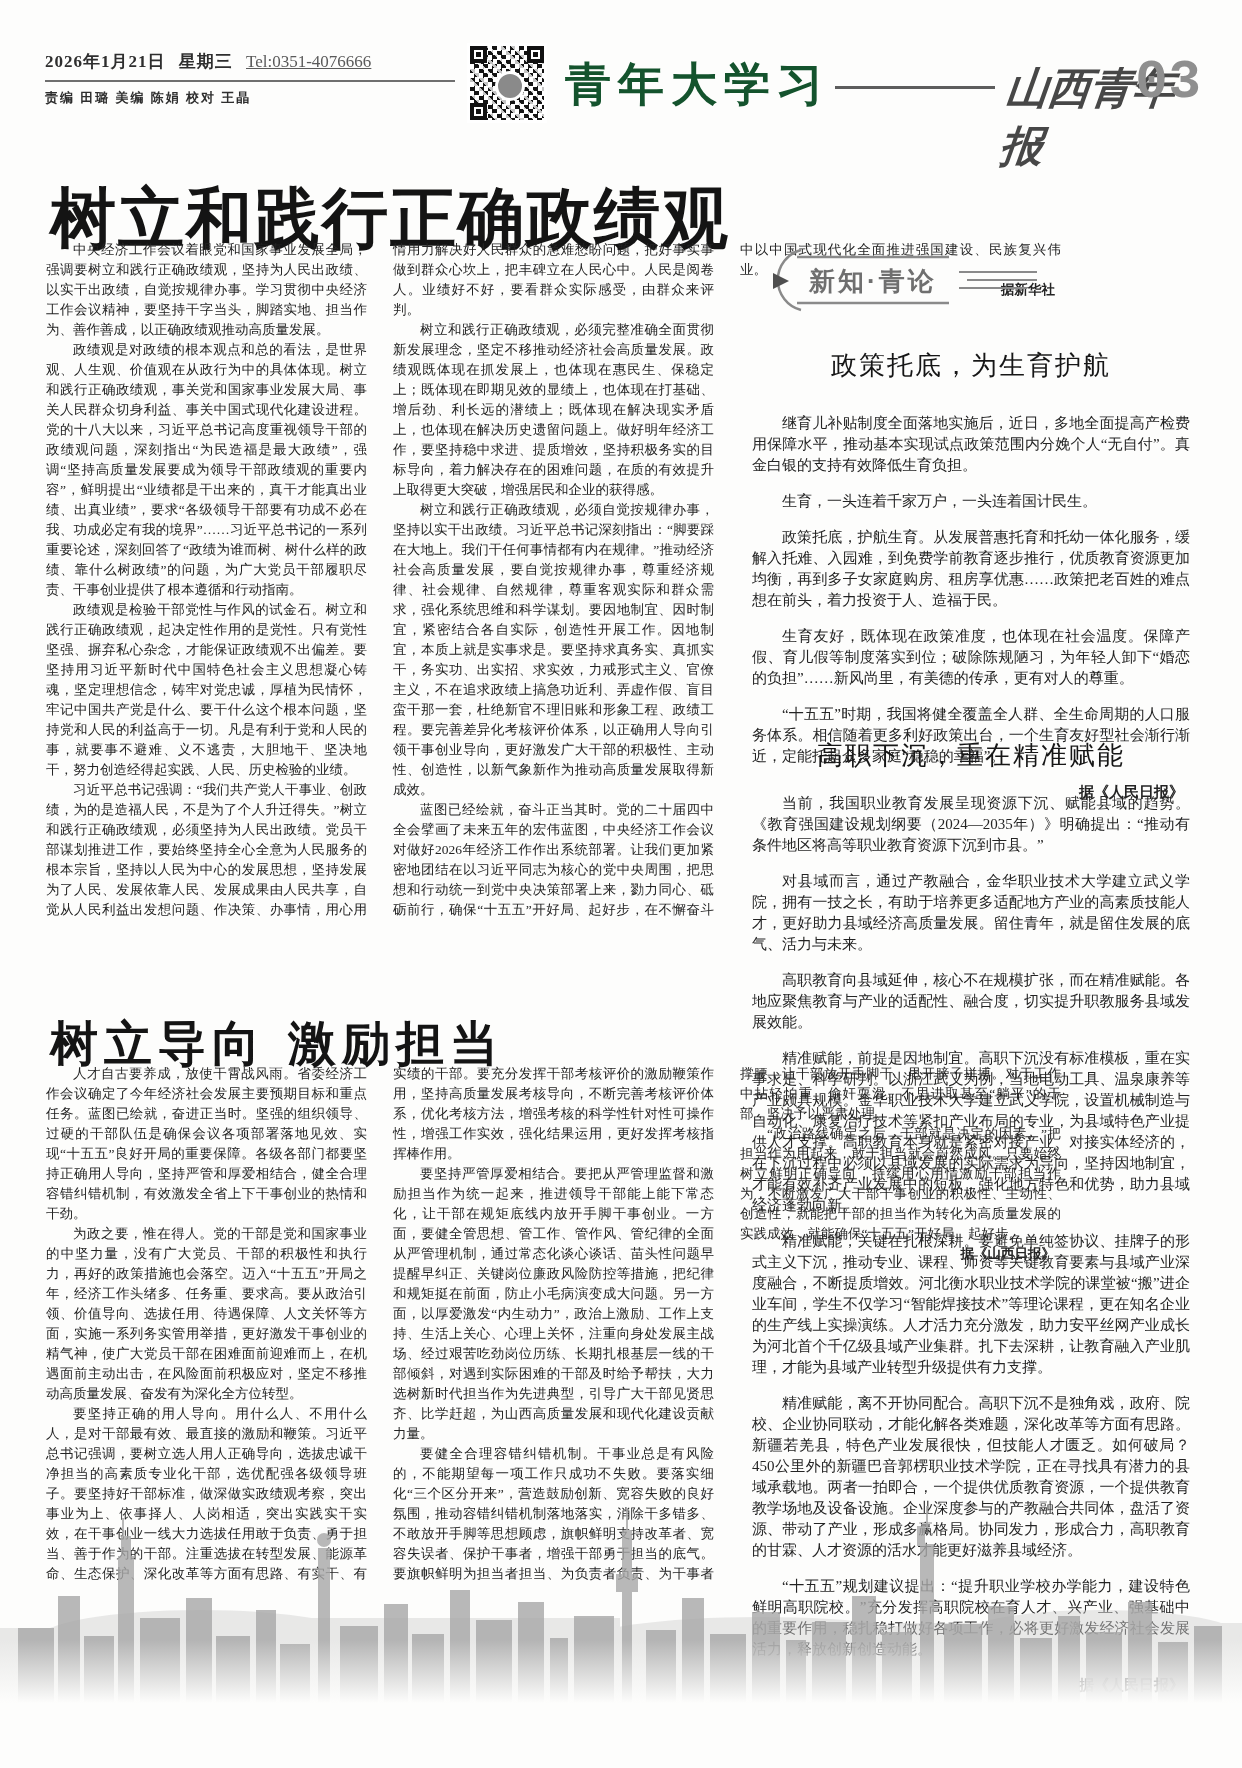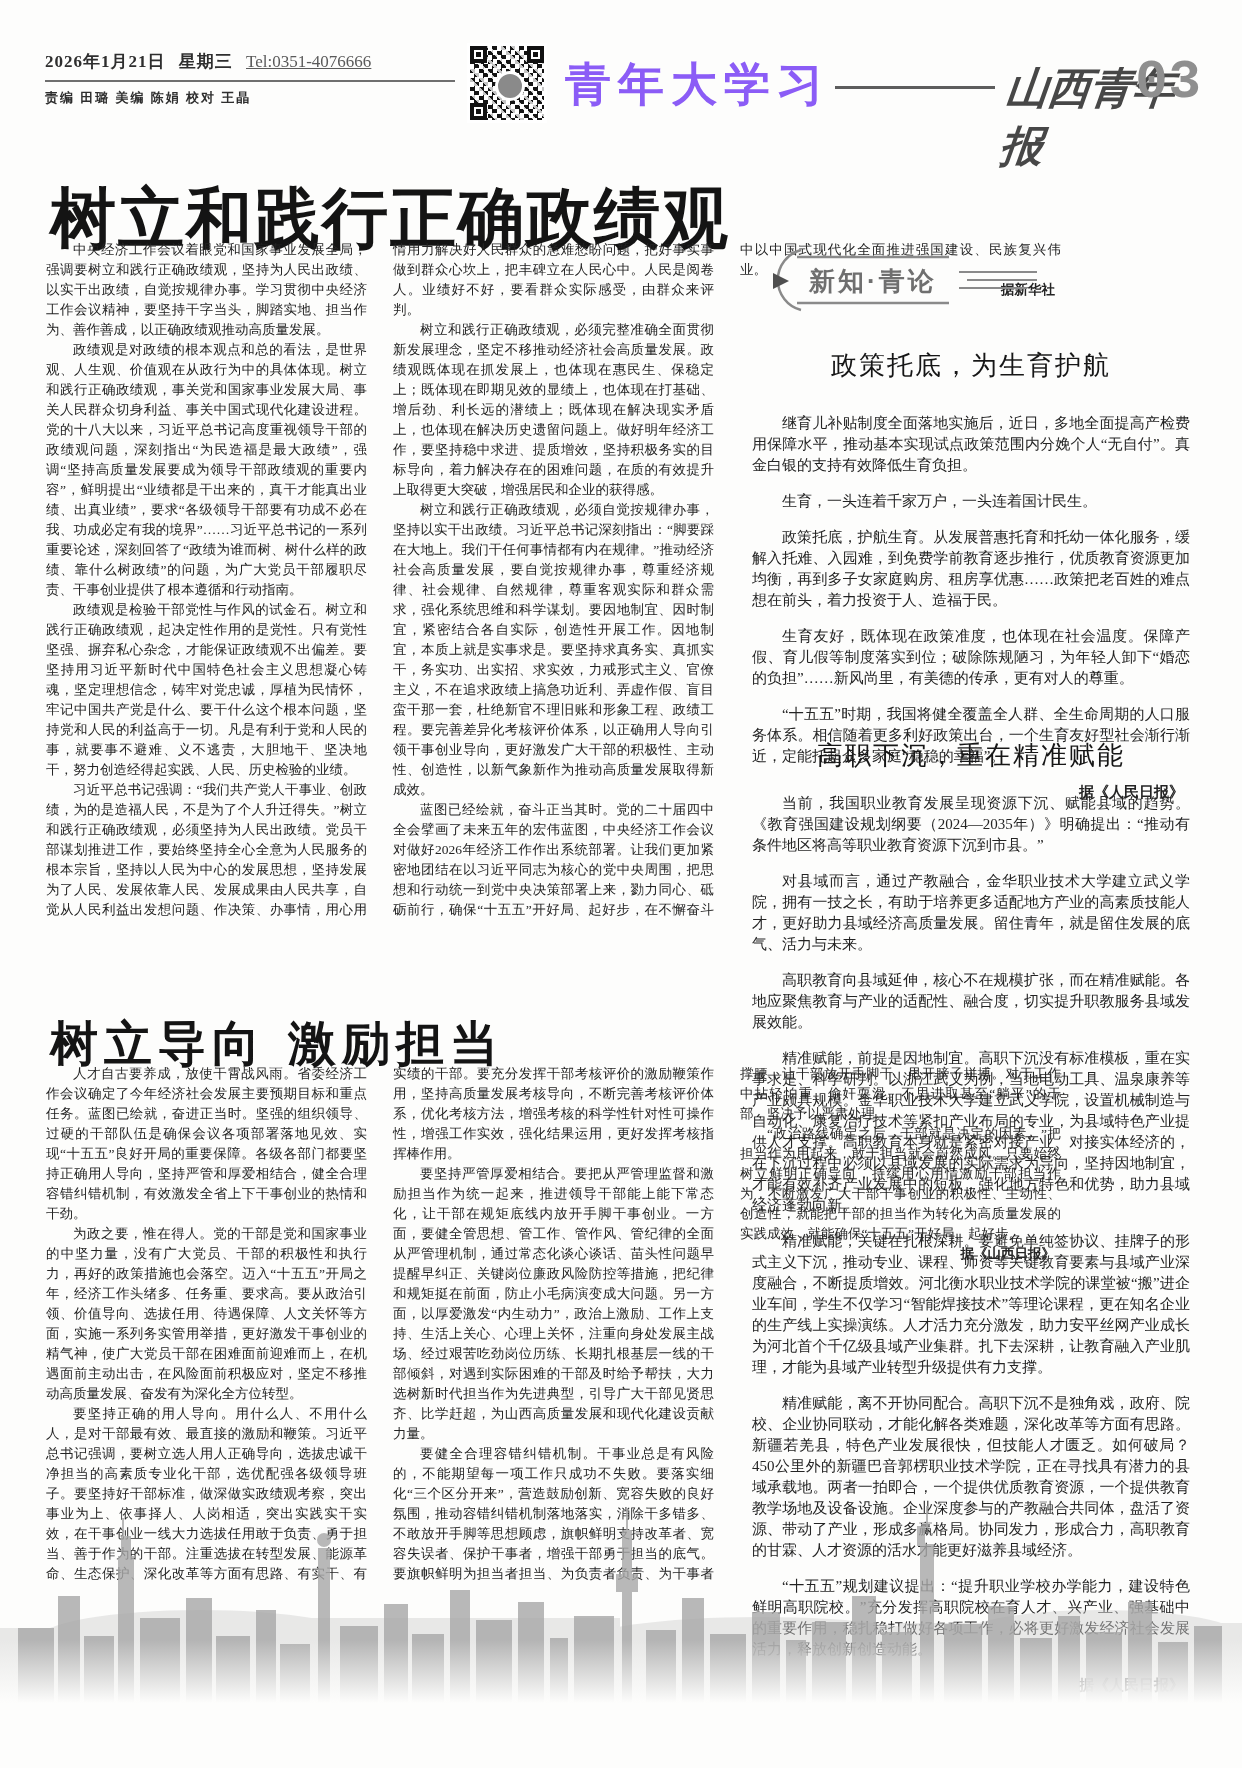--- a/index.html
+++ b/index.html
@@ -19,21 +19,21 @@
         background:
           repeating-linear-gradient(45deg, rgba(255,255,255,.75) 0 3px, rgba(255,255,255,0) 3px 9px),
           conic-gradient(#141414 25%, #ffffff 0 50%, #141414 0 75%, #ffffff 0) 0 0 / 9px 9px;
         outline:3px solid #fff; }
   .qr .finder { position:absolute; width:17px; height:17px; border:4px solid #111; background:#fff; box-sizing:border-box; }
   .qr .finder::after { content:""; position:absolute; left:2px; top:2px; width:5px; height:5px; background:#111; }
   .qr .f-tl { left:0; top:0; } .qr .f-tr { right:0; top:0; } .qr .f-bl { left:0; bottom:0; }
   .qr .logo { position:absolute; left:50%; top:50%; width:24px; height:24px; margin:-12px 0 0 -12px;
               background:#8a8a8a; border-radius:50%; border:3px solid #fff; }
   .program-title { position:absolute; left:520px; top:8px; font-family:"Liberation Sans","DejaVu Sans",sans-serif;
-        font-size:46px; font-weight:900; color:#8b5cf6; letter-spacing:7px; }
+        font-size:46px; font-weight:900; color:#14532d; letter-spacing:7px; }
   .hdr-dash { position:absolute; left:790px; top:40px; width:160px; border-top:3px solid #5d5d5d; }
   .paper-name { position:absolute; left:958px; top:14px; font-size:43px; font-weight:bold; color:#474747;
         font-style:italic; transform:skewX(-6deg); letter-spacing:-1px; }
   .page-num { position:absolute; right:0; top:6px; font-family:Liberation Mono, monospace;
         font-size:54px; font-weight:bold; color:#8f8f8f; letter-spacing:1px; }
   
   .main-title { position:absolute; left:50px; top:140px; width:680px;
         font-size:66px; font-weight:900; color:#141414; letter-spacing:2px; line-height:1.05; }
   .body-2col { column-count:2; column-gap:26px; column-fill:auto;
         font-size:13.5px; line-height:20px; text-align:justify; color:#242424; }

